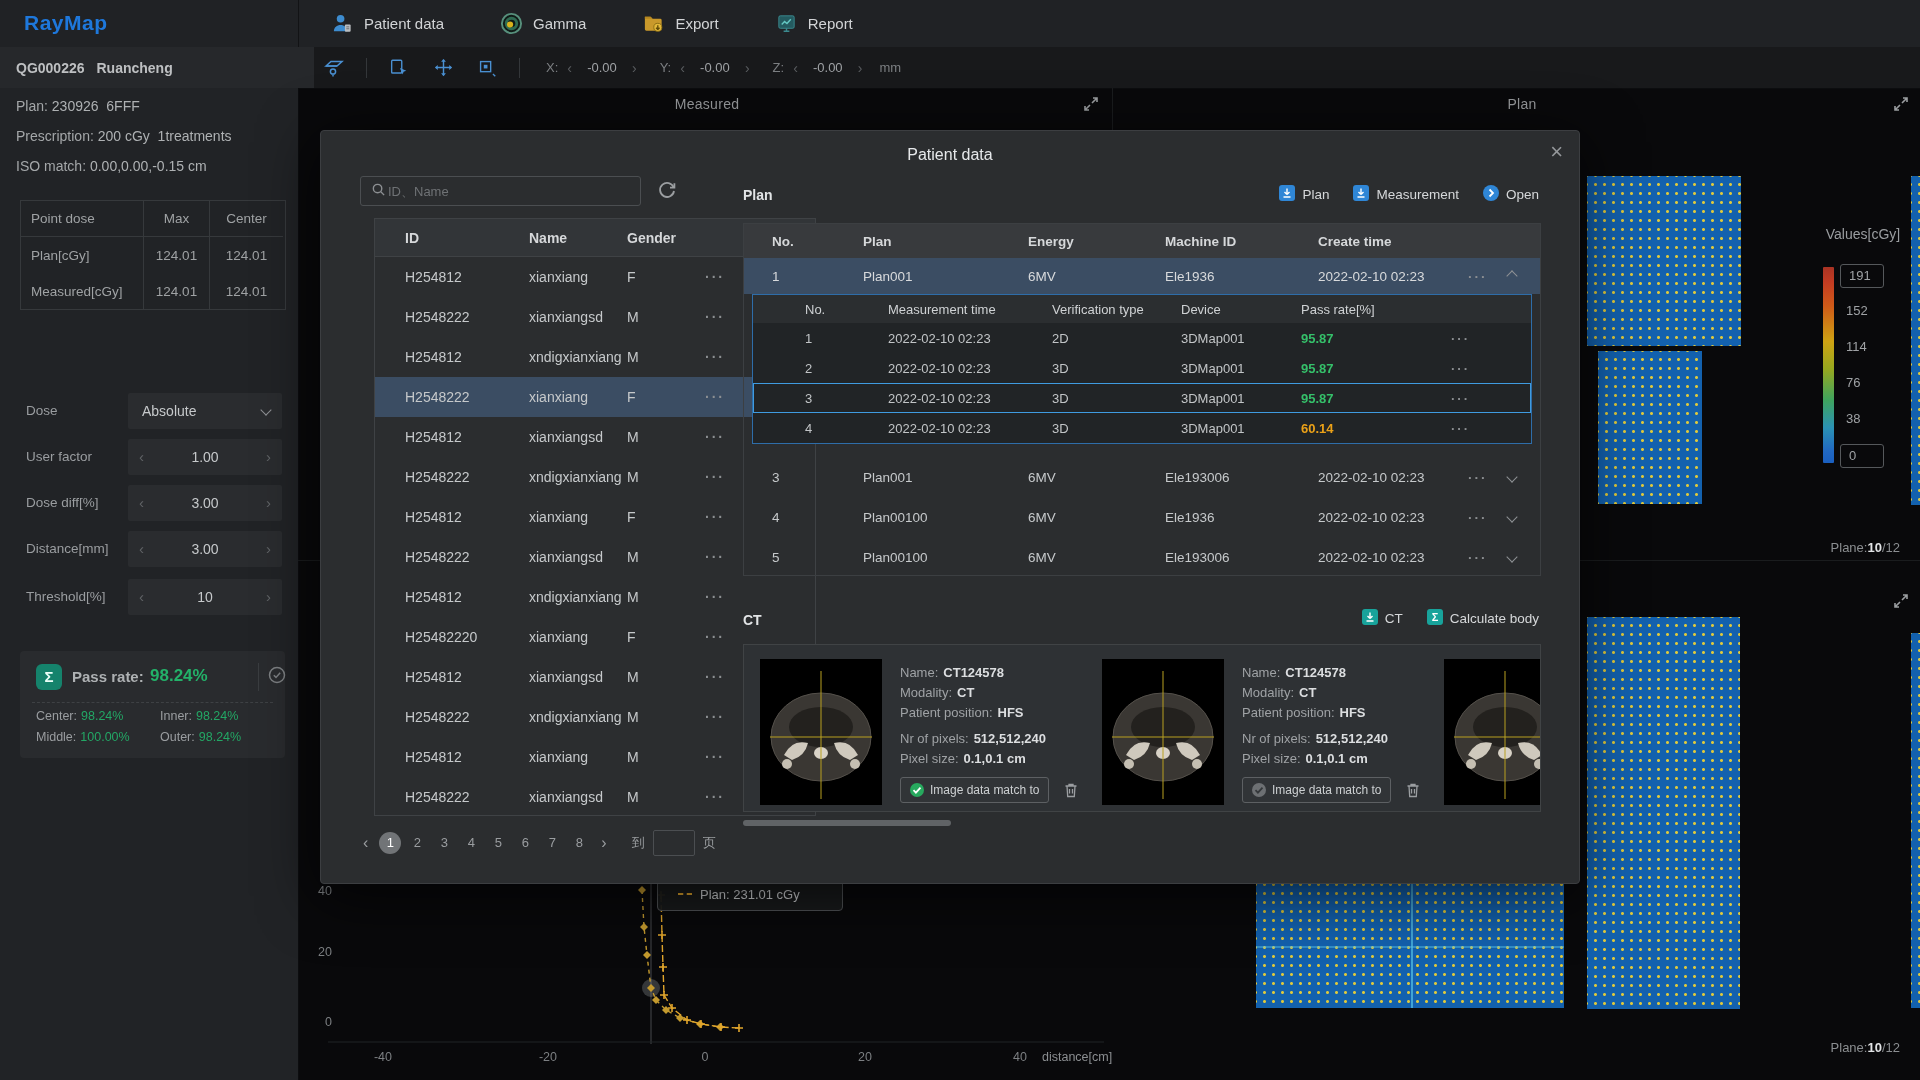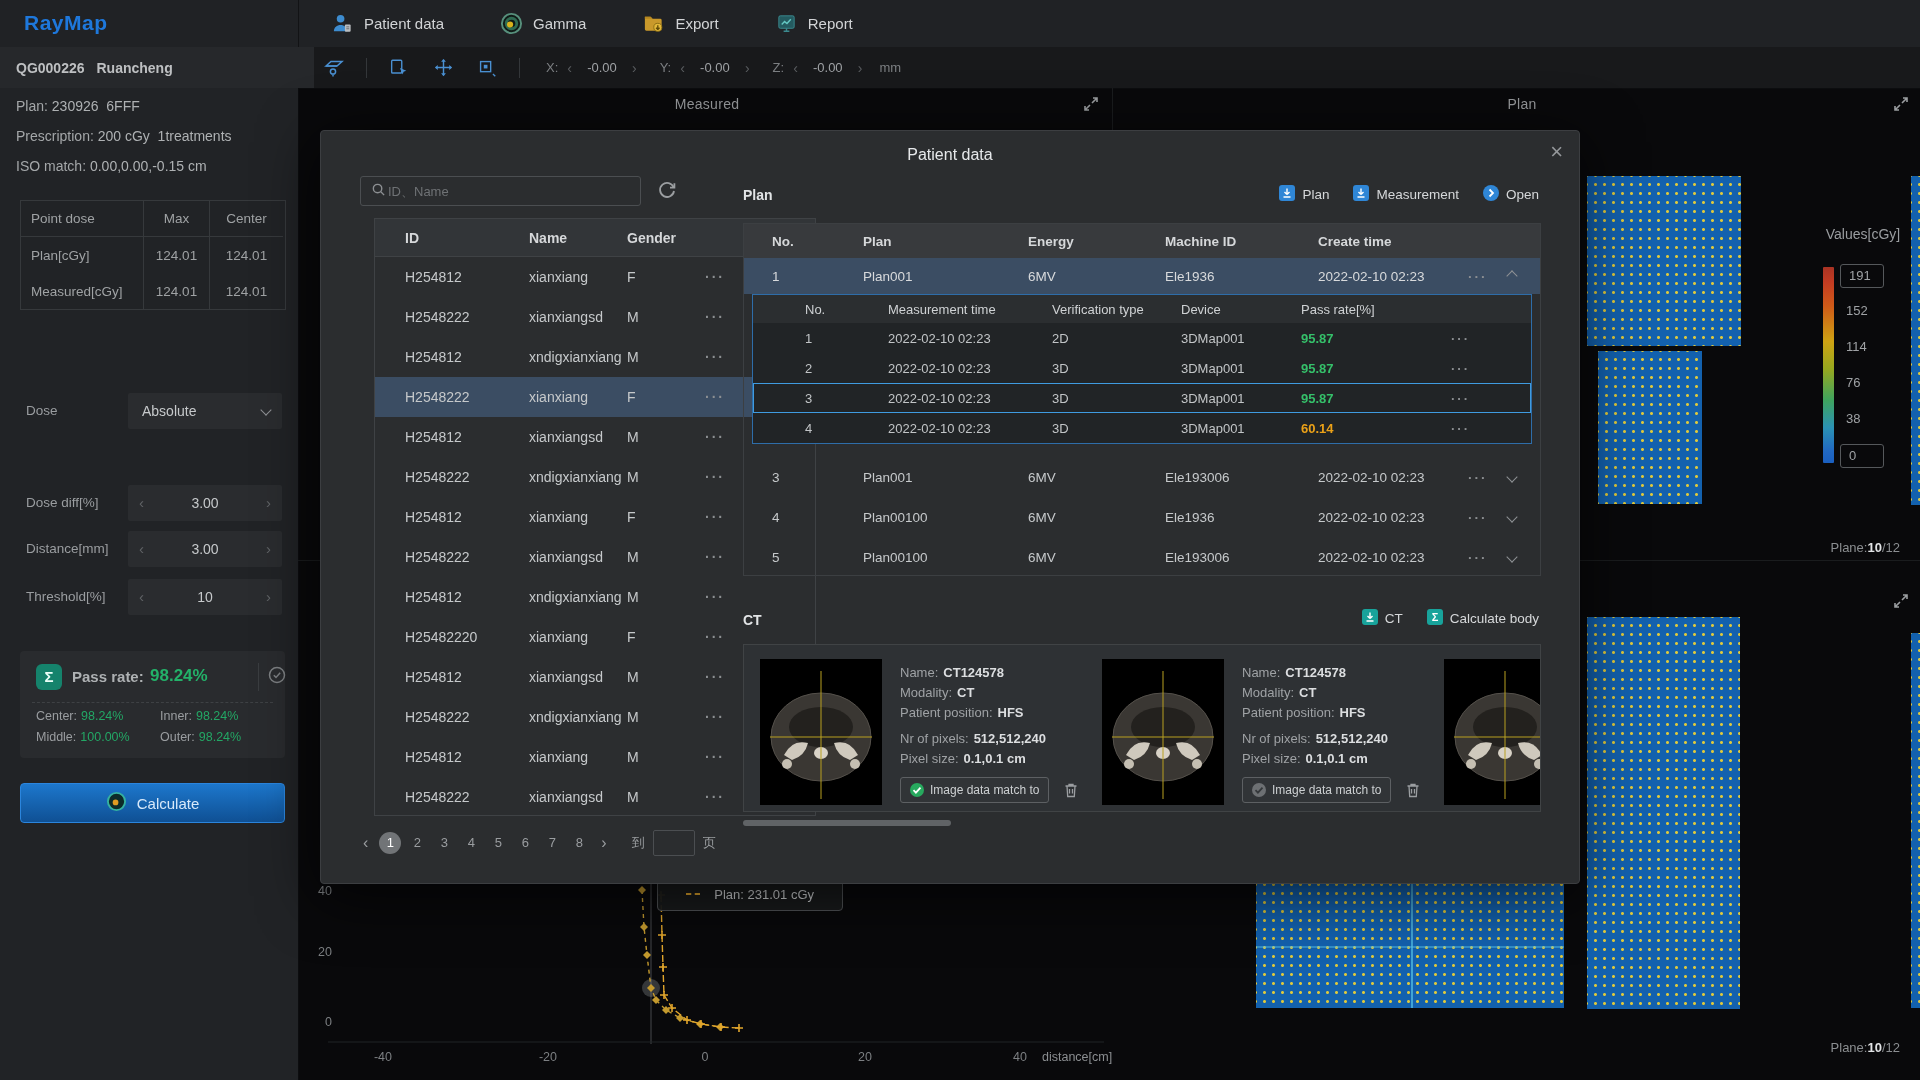--- a/index.html
+++ b/index.html
@@ -72,21 +72,21 @@
   .cb-tick.boxed{left:1840px;width:34px;padding-left:8px;border:1px solid #55585b;border-radius:3px;height:22px;}
   .plane{position:absolute;width:80px;text-align:right;font-size:13px;color:#8b8e91;}
   .plane .pcur{color:#e2e4e6;font-weight:bold;}
 
   
   .chart{position:absolute;left:298px;top:884px;width:822px;height:196px;}
   .chart svg{position:absolute;left:0;top:0;}
   .xt{position:absolute;top:166px;width:40px;text-align:center;font-size:12.5px;color:#7c7f82;}
   .xunit{position:absolute;top:166px;font-size:12.5px;color:#8b8e91;}
   .yt{position:absolute;left:8px;width:26px;text-align:right;font-size:12.5px;color:#7c7f82;}
-  .tooltip{position:absolute;left:657px;top:877px;width:186px;height:34px;background:rgba(26,28,30,.95);border:1px solid #505356;border-radius:4px;display:flex;align-items:center;gap:8px;padding:0 28px;font-size:13px;color:#d2d4d6;z-index:5;box-sizing:border-box;justify-content:space-between;}
+  .tooltip{position:absolute;left:657px;top:877px;width:186px;height:34px;background:rgba(26,28,30,.95);border:1px solid #505356;border-radius:4px;display:flex;align-items:center;gap:8px;padding:0 20px;font-size:13px;color:#d2d4d6;z-index:5;box-sizing:border-box;}
   .dash-swatch{width:14px;height:0;border-top:2px dashed #e2a62c;}
 
   
   .modal{position:absolute;left:320px;top:130px;width:1260px;height:754px;background:#2b2d2f;border:1px solid #3c3e41;border-radius:4px;box-shadow:0 12px 60px rgba(0,0,0,.7);z-index:20;box-sizing:border-box;}
   .m-title{position:absolute;left:0;right:0;top:15px;text-align:center;font-size:16px;color:#e6e8ea;}
   .m-close{position:absolute;right:16px;top:8px;font-size:22px;color:#94979a;cursor:pointer;}
   .m-close::before{content:"×";}
   .search{position:absolute;left:39px;top:45px;width:281px;height:30px;border:1px solid #4b4e51;border-radius:3px;display:flex;align-items:center;padding:0 10px;gap:0;box-sizing:border-box;}
   .search input{flex:1;background:transparent;border:none;outline:none;color:#c6c9cb;font-size:13px;font-family:"Liberation Sans",sans-serif;}
   .search input::placeholder{color:#6f7275;}
@@ -259,20 +259,28 @@
     </div>
 
 
     <div class="param-row" style="top:305px">
       <span class="plabel">Dose</span>
       <div class="ctrl sel-ctrl">
         <span>Absolute</span>
         <span class="caret down sel-caret"></span>
       </div>
     </div>
+    <div class="param-row" style="top:351px">
+      <span class="plabel">User factor</span>
+      <div class="ctrl">
+        <span class="st-dec"></span>
+        <span>1.00</span>
+        <span class="st-inc"></span>
+      </div>
+    </div>
     <div class="param-row" style="top:397px">
       <span class="plabel">Dose diff[%]</span>
       <div class="ctrl">
         <span class="st-dec"></span>
         <span>3.00</span>
         <span class="st-inc"></span>
       </div>
     </div>
     <div class="param-row" style="top:443px">
       <span class="plabel">Distance[mm]</span>
@@ -300,27 +308,20 @@
             <circle cx="9" cy="9" r="7.5"></circle>
             <path d="M5.8 9.2l2.2 2.2 4.2-4.6"></path>
           </svg></span>
       <span class="pr-dash"></span>
       <div class="pr-detail" style="left:16px;top:58px"><span>Center:</span><span class="dv">98.24%</span></div>
       <div class="pr-detail" style="left:140px;top:58px"><span>Inner:</span><span class="dv">98.24%</span></div>
       <div class="pr-detail" style="left:16px;top:79px"><span>Middle:</span><span class="dv">100.00%</span></div>
       <div class="pr-detail" style="left:140px;top:79px"><span>Outer:</span><span class="dv">98.24%</span></div>
     </div>
 
-    <div class="calcbtn">
-      <span><svg width="21" height="21" viewBox="0 0 22 22">
-            <circle cx="11" cy="11" r="9" fill="#0d2b28" stroke="#35b2a0" stroke-width="2"></circle>
-            <circle cx="10" cy="12" r="3" fill="#df9b22"></circle>
-          </svg></span>
-      <span>Calculate</span>
-    </div>
   </div>
 
   <div class="panel-title" style="left:652px;top:96px">Measured</div>
   <div class="panel-title" style="left:1467px;top:96px">Plan</div>
   <span class="expand" style="left:1082px;top:95px"><svg width="18" height="18" viewBox="0 0 18 18" fill="none" stroke="#9b9ea1" stroke-width="1.6">
         <path d="M11 3h4v4M15 3l-5 5M7 15H3v-4M3 15l5-5"></path>
       </svg></span>
   <span class="expand" style="left:1892px;top:95px"><svg width="18" height="18" viewBox="0 0 18 18" fill="none" stroke="#9b9ea1" stroke-width="1.6">
         <path d="M11 3h4v4M15 3l-5 5M7 15H3v-4M3 15l5-5"></path>
       </svg></span>

